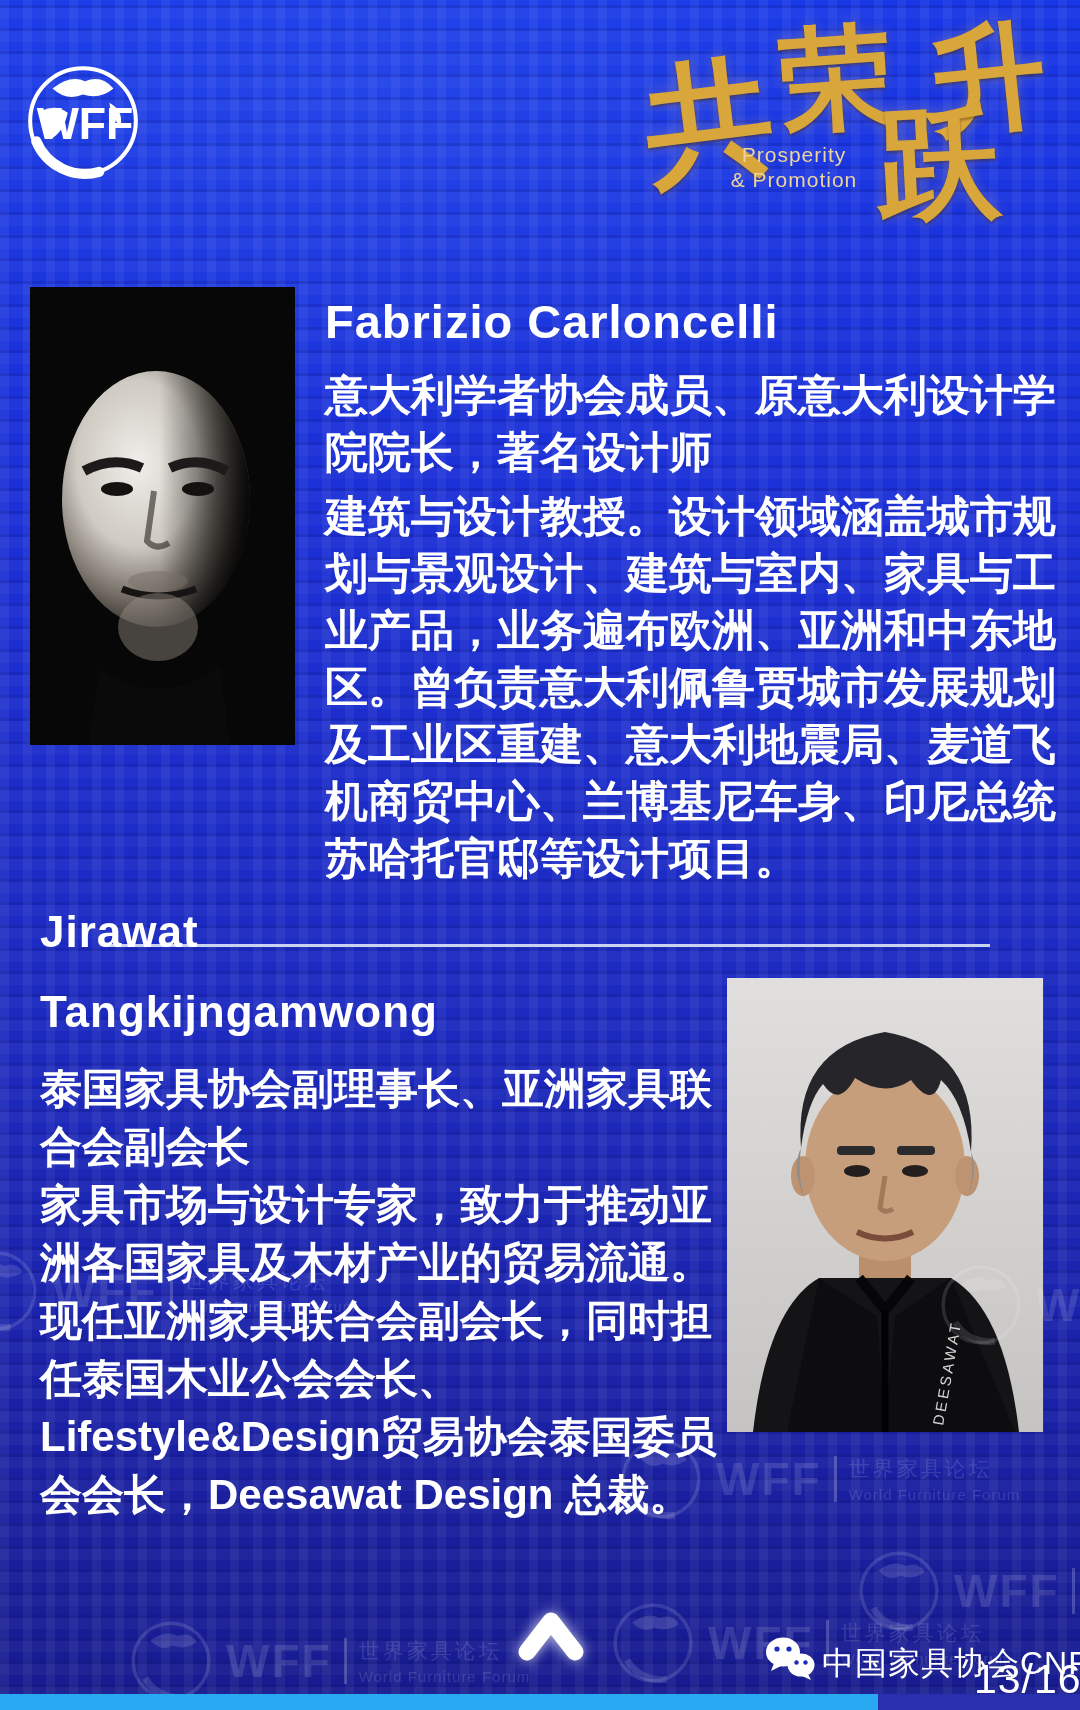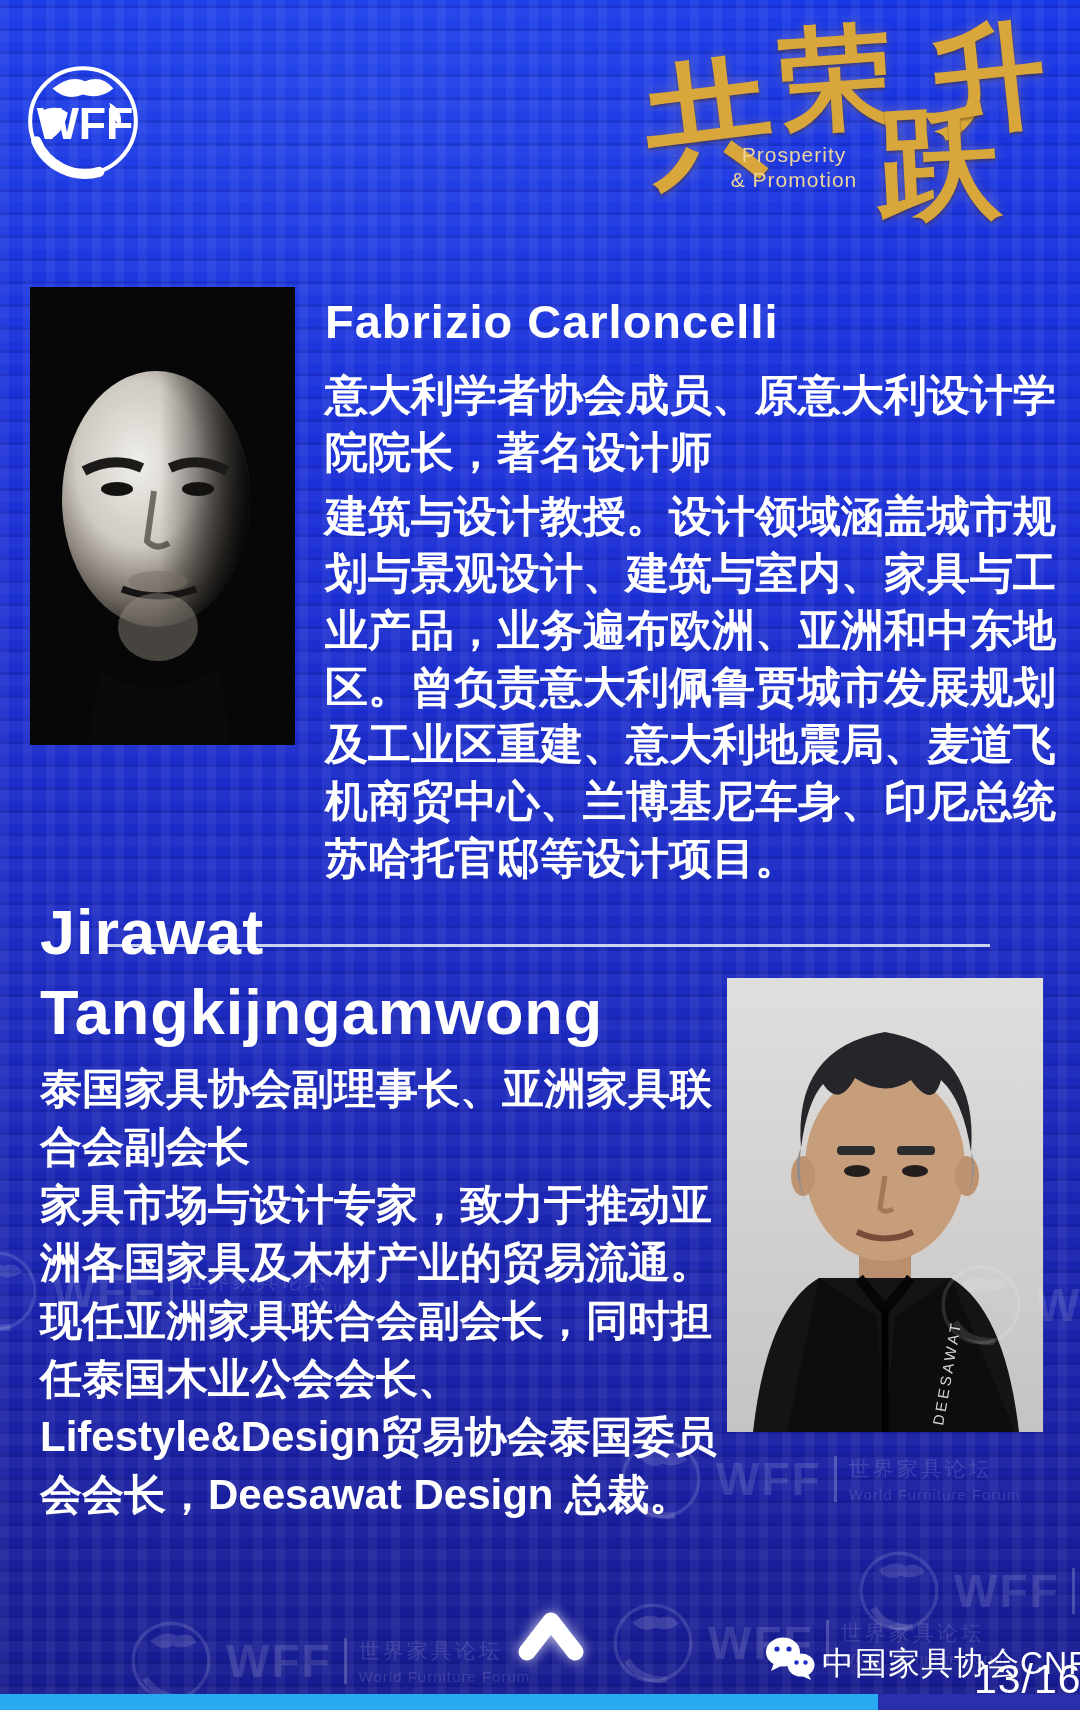--- a/index.html
+++ b/index.html
@@ -40,21 +40,21 @@
   .photo-1{position:absolute;left:30px;top:287px;width:265px;height:458px;background:#060606;}
   .photo-1 svg{width:100%;height:100%;display:block;}
   .speaker1-info{position:absolute;left:325px;top:258px;width:742px;margin-top:36px;}
   .speaker-name{font-size:47px;font-weight:bold;margin:0 0 18px 0;letter-spacing:1px;}
   .role,.bio{font-size:43px;line-height:57px;font-weight:600;margin:0;}
   .speaker1-info .bio{margin-top:7px;}
   
   .divider{position:absolute;left:106px;top:936px;width:884px;height:3px;background:#c9d3ef;border:none;}
   
   .speaker2-info{position:absolute;left:40px;top:892px;width:690px;}
-  .speaker2-info .speaker-name{font-size:63px;line-height:80px;margin:0;}
+  .speaker2-info .speaker-name{font-size:44px;line-height:80px;margin:0;}
   .speaker2-info .role,.speaker2-info .bio{font-size:42px;line-height:58px;}
   .speaker2-info .role{margin-top:8px;}
   .photo-2{position:absolute;left:727px;top:978px;width:316px;height:454px;background:#d2d0ce;}
   .photo-2 svg{width:100%;height:100%;display:block;}
   
   .wm{position:absolute;display:flex;align-items:center;gap:12px;color:rgba(255,255,255,.13);white-space:nowrap;}
   .wm svg{width:86px;height:86px;flex:0 0 auto;}
   .wm-abbr{font-size:46px;font-weight:bold;letter-spacing:2px;}
   .wm-sep{width:3px;height:46px;background:rgba(255,255,255,.20);}
   .wm-lines{display:flex;flex-direction:column;}

